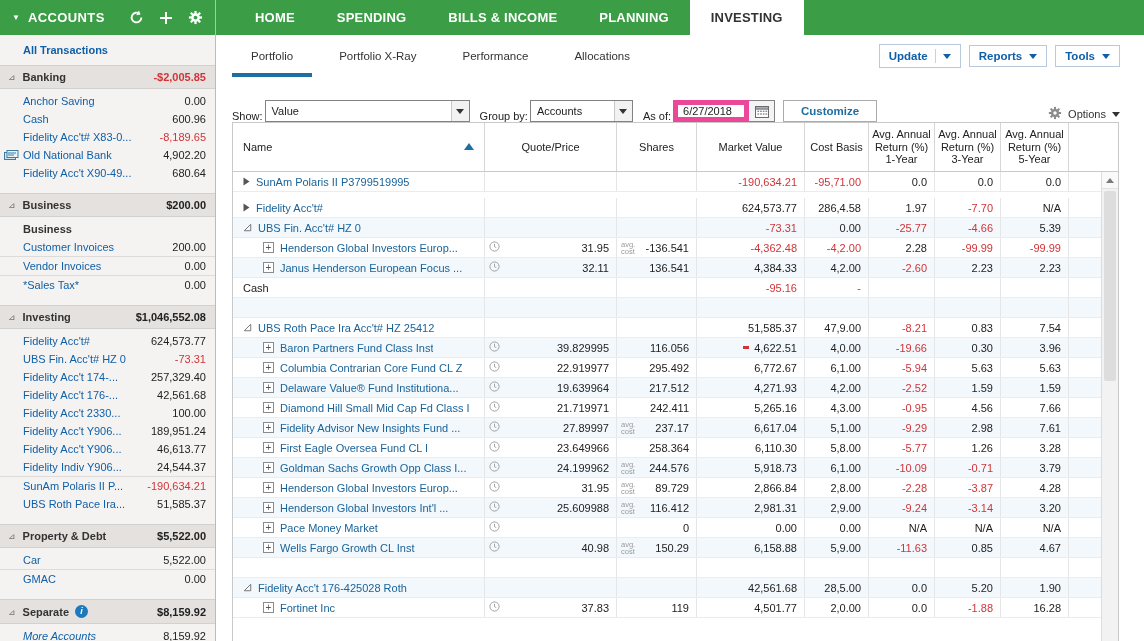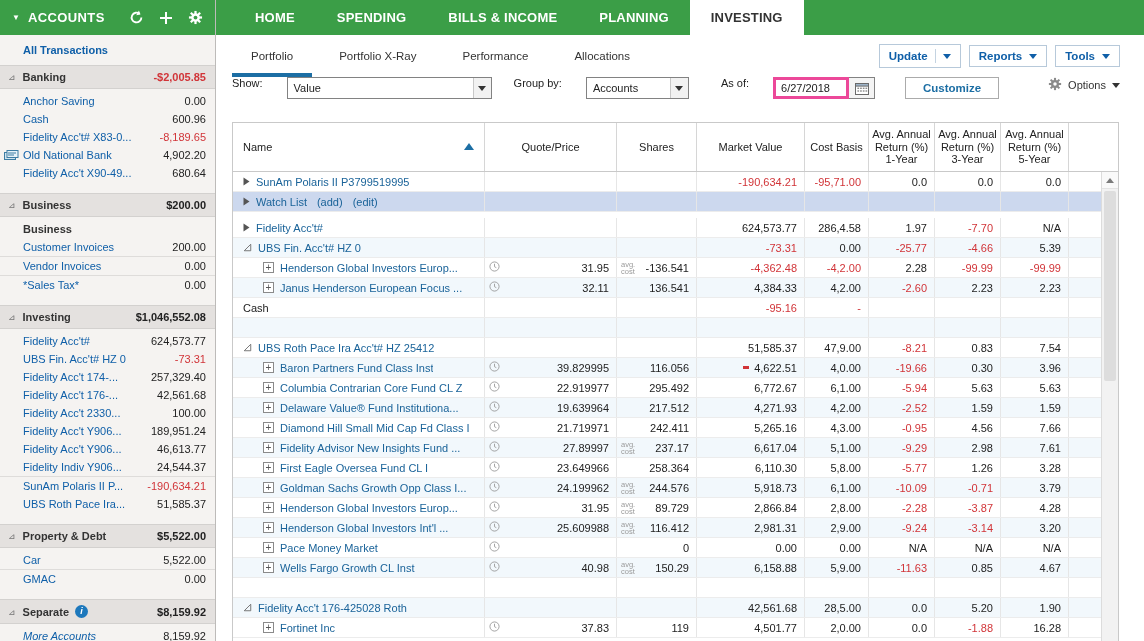--- a/index.html
+++ b/index.html
@@ -38,28 +38,28 @@
   .topnav .tab{padding:0 21px;line-height:35px;color:#fff;font-weight:bold;font-size:13px;letter-spacing:.2px;cursor:pointer;white-space:nowrap}
   .topnav .tab.active{background:#fff;color:#333}
   .subnav{height:42px;display:flex;align-items:stretch;padding:0 24px 0 16px;flex:none}
   .subtab{display:flex;align-items:center;padding:0 19px;color:#333;font-size:11.5px;position:relative;cursor:pointer;margin-right:8px}
   .subtab.active::after{content:"";position:absolute;left:0;right:0;bottom:0;height:4px;background:#1c6ea4}
   .sub-actions{margin-left:auto;display:flex;gap:8px;align-items:center}
   .btn{display:flex;align-items:center;gap:7px;border:1px solid #b7c9da;background:#fff;color:#0f5fa8;font-weight:bold;font-size:11.5px;padding:4px 9px;cursor:pointer;font-family:inherit}
   .btn .sep{width:1px;height:14px;background:#c4d3e1}
   .dn{width:0;height:0;border-left:4px solid transparent;border-right:4px solid transparent;border-top:5px solid #0f5fa8;display:inline-block}
 
-  .toolbar{height:45px;display:flex;align-items:flex-start;padding:0 24px 0 16px;gap:22px;flex:none}
+  .toolbar{height:45px;display:flex;align-items:flex-end;padding:0 24px 0 16px;gap:0;flex:none}
   .toolbar .tlabel{color:#222;margin-right:2px}
   .win-select{display:flex;align-items:center;border:1px solid #828282;height:22px;background:#fff;cursor:pointer}
   .win-select .txt{padding:0 6px;flex:1;white-space:nowrap;overflow:hidden}
   .win-select .arrow{width:18px;height:100%;border-left:1px solid #c8c8c8;background:#f2f2f2;display:flex;align-items:center;justify-content:center}
   .win-select .arrow i{width:0;height:0;border-left:4px solid transparent;border-right:4px solid transparent;border-top:5px solid #333}
   .date-box{display:flex;align-items:center;height:22px}
-  .date-input{width:76px;height:22px;border:3px solid #ec4899;padding:0 5px;display:flex;align-items:center;background:#fff}
+  .date-input{width:76px;height:22px;border:5px solid #ec4899;padding:0 5px;display:flex;align-items:center;background:#fff}
   .cal-btn{width:26px;height:22px;border:1px solid #828282;border-left:none;background:#f4f4f4;display:flex;align-items:center;justify-content:center;cursor:pointer}
   .customize{border:1px solid #ababab;background:#fff;color:#1c6ea4;font-weight:bold;padding:4px 17px;margin-left:8px;cursor:pointer;font-family:inherit;font-size:11.5px}
   .options{margin-left:auto;display:flex;align-items:center;gap:6px;color:#333;cursor:pointer}
   .options .dn{border-top-color:#333}
 
   
   .grid{position:relative;margin-left:16px;width:887px;flex:1;border:1px solid #c9c9c9;border-bottom:none}
   .thead{display:grid;grid-template-columns:252px 132px 80px 108px 64px 66px 66px 68px 33px;height:49px;border-bottom:1px solid #c9c9c9;background:#fff}
   .th{border-right:1px solid #d6d6d6;display:flex;flex-direction:column;align-items:center;justify-content:center;text-align:center;padding:2px 3px;line-height:1.18;color:#222;cursor:pointer}
   .th:last-child{border-right:none}
@@ -295,21 +295,21 @@
     </div>
 
     <div class="toolbar">
       <span class="tlabel">Show:</span>
       <div class="win-select" style="width:205px">
         <span class="txt">Value</span>
         <span class="arrow">
             <i></i>
           </span>
       </div>
-      <span class="tlabel" style="">Group by:</span>
+      <span class="tlabel" style="margin-left:10px">Group by:</span>
       <div class="win-select" style="width:103px">
         <span class="txt">Accounts</span>
         <span class="arrow">
             <i></i>
           </span>
       </div>
       <span class="tlabel" style="margin-left:10px">As of:</span>
       <div class="date-box">
         <span class="date-input">6/27/2018</span>
         <span class="cal-btn">
@@ -400,38 +400,20 @@
               <span>0.0</span>
             </div>
             <div class="td num">
               <span>0.0</span>
             </div>
             <div class="td num">
               <span>0.0</span>
             </div>
             <div class="td"></div>
           </div>
-          <div class="tr sel">
-            <div class="td name">
-              <span><svg width="7" height="9" viewBox="0 0 7 9">
-                  <path d="M0.5 0.5l6 4-6 4z" fill="#555"></path>
-                </svg></span>
-              <span class="nm">Watch List</span>
-              <span class="wl-link">(add)</span>
-              <span class="wl-link">(edit)</span>
-            </div>
-            <div class="td num"></div>
-            <div class="td num"></div>
-            <div class="td num"></div>
-            <div class="td num"></div>
-            <div class="td num"></div>
-            <div class="td num"></div>
-            <div class="td num"></div>
-            <div class="td"></div>
-          </div>
           <div class="tr spacer"></div>
           <div class="tr">
             <div class="td name">
               <span><svg width="7" height="9" viewBox="0 0 7 9">
                   <path d="M0.5 0.5l6 4-6 4z" fill="#555"></path>
                 </svg></span>
               <span class="nm">Fidelity Acc't#</span>
             </div>
             <div class="td num"></div>
             <div class="td num"></div>

